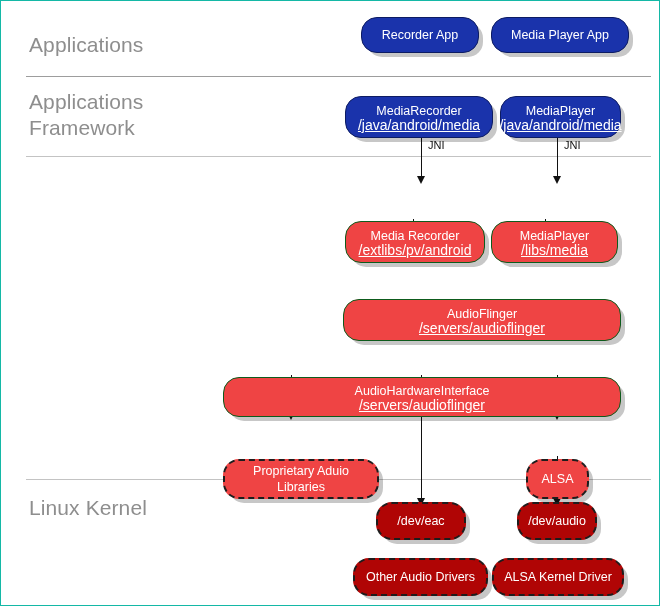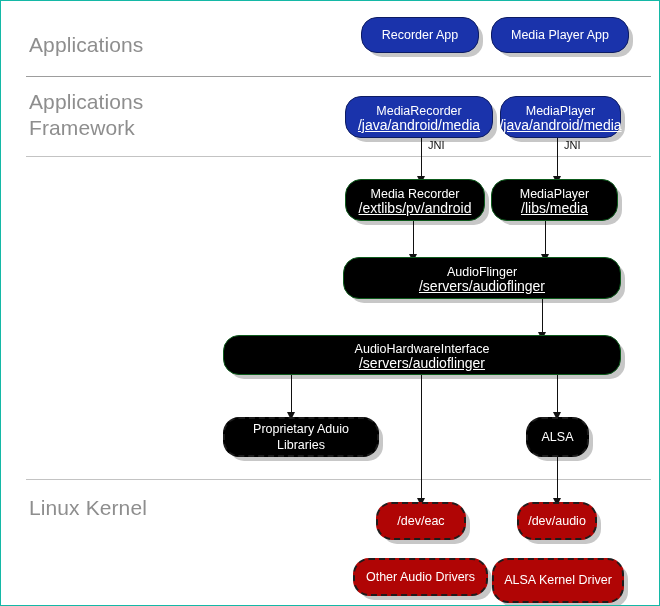--- a/index.html
+++ b/index.html
@@ -60,22 +60,23 @@
     font-size: 14px;
     line-height: 12px;
     white-space: nowrap;
     text-decoration: underline;
   }
   .node.blue {
     background: #1a33ab;
     border: 1px solid #0d1c63;
   }
   .node.green {
-    background: #000000;
+    background: #ef4444;
     border: 1px solid #0d5b1c;
+    margin-top: 42px;
   }
   .node.green.dashed {
     border: 2px dashed #1d1d1d;
   }
   .node.red {
     background: #b00505;
     border: 2px dashed #1d1d1d;
   }
   
   .vline {
@@ -198,17 +199,17 @@
   </div>
 
   <div class="node red" style="left:516px; top:501px; width:80px; height:38px;">
     <span class="title">/dev/audio</span>
   </div>
 
   <div class="node red" style="left:352px; top:557px; width:135px; height:38px;">
     <span class="title">Other Audio Drivers</span>
   </div>
 
-  <div class="node red" style="left:491px; top:557px; width:132px; height:45px;">
+  <div class="node red" style="left:491px; top:557px; width:132px; height:38px;">
     <span class="title">ALSA Kernel Driver</span>
   </div>
 
 </div>
 
 </body></html>

